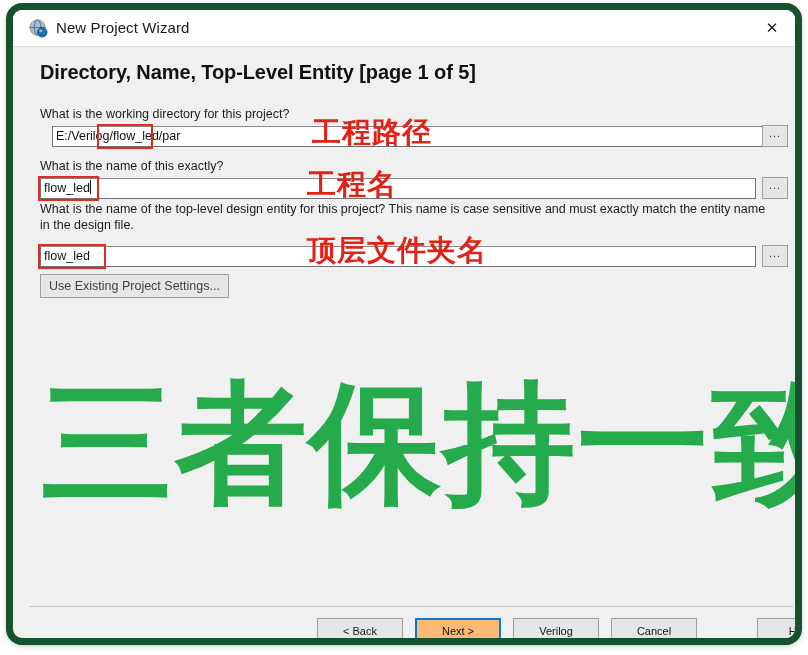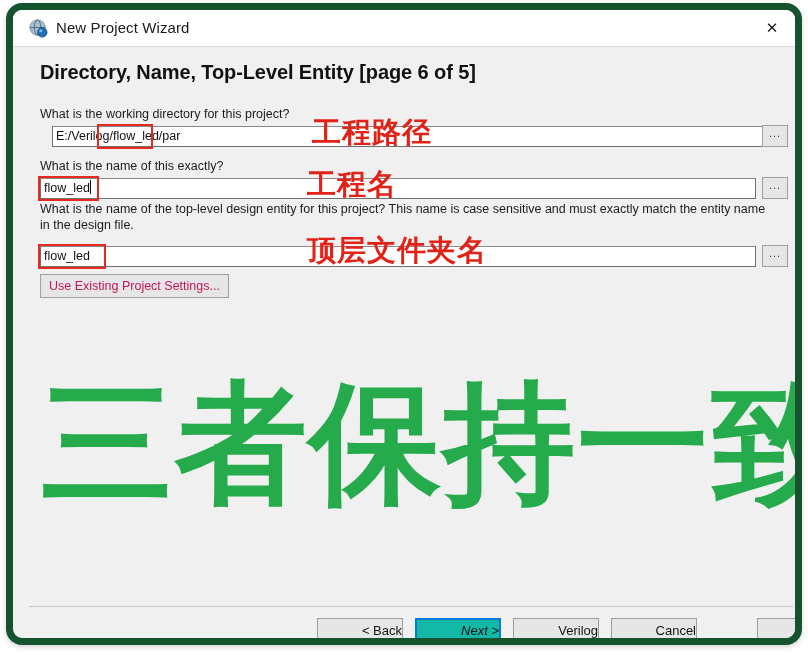--- a/index.html
+++ b/index.html
@@ -138,21 +138,21 @@
     position: absolute;
     left: 27px;
     top: 264px;
     height: 24px;
     padding: 0 8px;
     background: #e6e6e6;
     border: 1px solid #a0a0a0;
     box-sizing: border-box;
     font-family: "Liberation Sans", sans-serif;
     font-size: 12.5px;
-    color: #be185d;
+    color: #404040;
     line-height: 22px;
     cursor: default;
   }
 
   
   .redbox {
     position: absolute;
     border: 2px solid #e8291f;
     box-sizing: border-box;
     pointer-events: none;
@@ -199,31 +199,30 @@
   }
   .btn {
     position: absolute;
     top: 608px;
     width: 86px;
     height: 26px;
     background: #e6e6e6;
     border: 1px solid #a0a0a0;
     box-sizing: border-box;
     font-family: "Liberation Sans", sans-serif;
-    font-size: 13px;
+    font-size: 11px;
     color: #151515;
-    text-align: right;
+    text-align: center;
     line-height: 24px;
     cursor: default;
   }
   .btn.default {
     border: 2px solid #0a7bd4;
-    background: #14b8a6;
+    background: #fdba74;
     line-height: 22px;
-    font-style: italic;
   }
   #btn-back   { left: 304px; }
   #btn-next   { left: 402px; }
   #btn-finish { left: 500px; }
   #btn-cancel { left: 598px; }
   #btn-help   { left: 696px; margin-left: 48px; }
 </style>
 </head>
 <body>
 
@@ -237,21 +236,21 @@
       <ellipse cx="9" cy="9" rx="3.4" ry="8" fill="none" stroke="#44637e" stroke-width="0.9"></ellipse>
       <line x1="1" y1="9" x2="17" y2="9" stroke="#44637e" stroke-width="0.9"></line>
       <circle cx="14" cy="14" r="5" fill="#1f6fb2"></circle>
       <circle cx="14" cy="14" r="5" fill="none" stroke="#0d4f88" stroke-width="0.8"></circle>
       <circle cx="12.4" cy="12.4" r="1.6" fill="#96c8ef" opacity="0.85"></circle>
     </svg>
     <div class="title-text">New Project Wizard</div>
     <div class="close-btn">✕</div>
   </div>
 
-  <div class="page-heading">Directory, Name, Top-Level Entity [page 6 of 5]</div>
+  <div class="page-heading">Directory, Name, Top-Level Entity [page 1 of 5]</div>
 
   <div class="qlabel" id="q1">What is the working directory for this project?</div>
   <div class="tinput" id="f1"><span>E:/Verilog/</span><span>flow_led</span><span>/par</span></div>
   <div class="browse-btn" id="b1">...</div>
   <div class="redbox" id="rb1"></div>
   <div class="anno-red" id="a1">工程路径</div>
 
   <div class="qlabel" id="q2">What is the name of this exactly?</div>
   <div class="tinput" id="f2"><span>flow_led</span><span class="caret"></span></div>
   <div class="browse-btn" id="b2">...</div>

